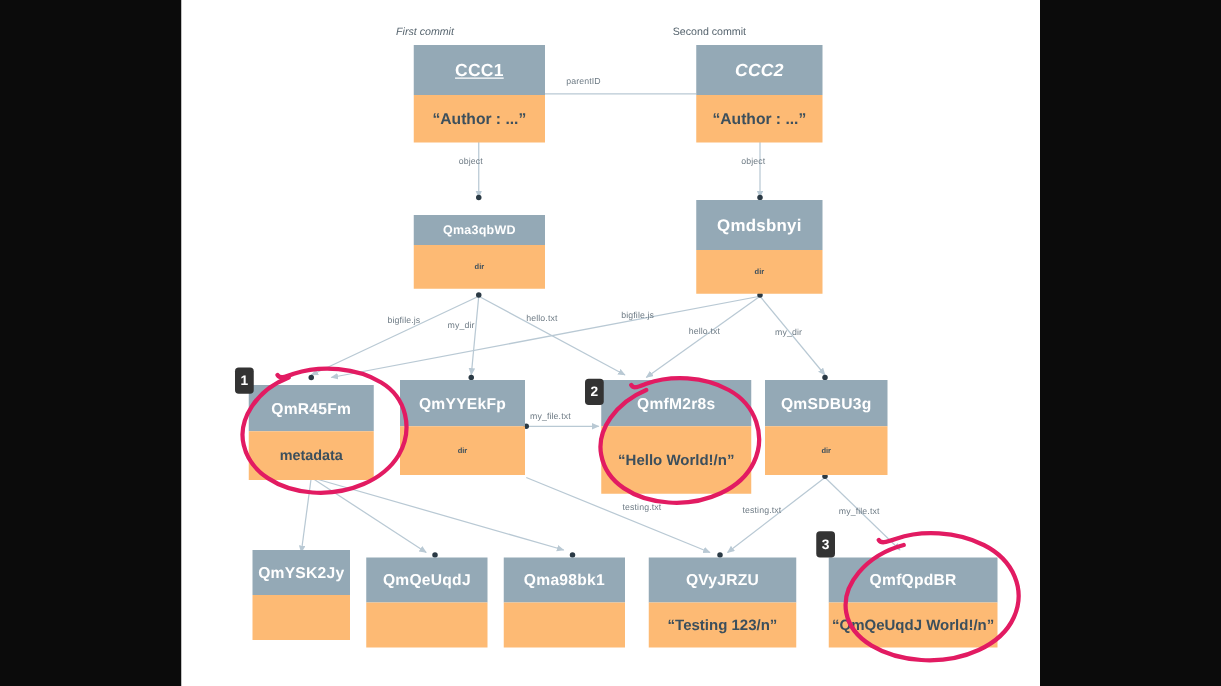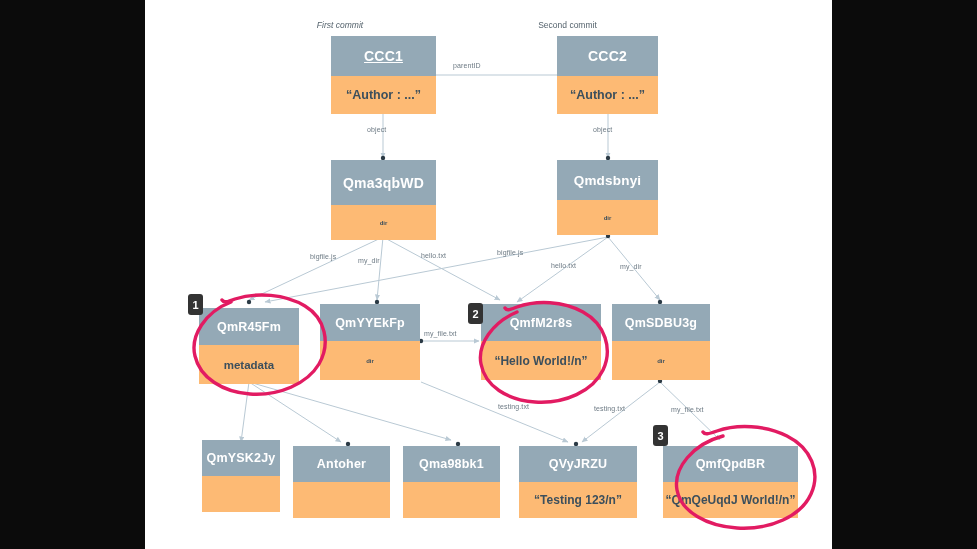--- a/index.html
+++ b/index.html
@@ -171,61 +171,61 @@
 
     <div class="node-caption" style="left:155px; top:20px; width:80px;font-style:italic;">First commit</div>
     <div class="node-caption" style="left:375px; top:20px; width:95px;">Second commit</div>
 
     <div class="node" style="left:186px; top:36px; width:105px; height:78px;">
       <div class="node-head" style="height:40px; font-size:14px;text-decoration:underline;">CCC1</div>
       <div class="node-body" style="height:38px; font-size:12.5px;">“Author : ...”</div>
     </div>
 
     <div class="node" style="left:412px; top:36px; width:101px; height:78px;">
-      <div class="node-head" style="height:40px; font-size:14px;">CCC2</div>
+      <div class="node-head" style="height:40px; font-size:14px;font-style:italic;">CCC2</div>
       <div class="node-body" style="height:38px; font-size:12.5px;">“Author : ...”</div>
     </div>
 
     <div class="node" style="left:186px; top:160px; width:105px; height:75px;">
-      <div class="node-head" style="height:45px; font-size:14px;">Qma3qbWD</div>
+      <div class="node-head" style="height:24px; font-size:10px;margin-top:12px;">Qma3qbWD</div>
       <div class="node-body" style="height:35px; font-size:6px;">dir</div>
     </div>
 
     <div class="node" style="left:412px; top:160px; width:101px; height:75px;">
       <div class="node-head" style="height:40px; font-size:13.5px;">Qmdsbnyi</div>
       <div class="node-body" style="height:35px; font-size:6px;">dir</div>
     </div>
 
     <div class="node" style="left:54px; top:308px; width:100px; height:76px;">
       <div class="node-head" style="height:37px; font-size:12.5px;">QmR45Fm</div>
       <div class="node-body" style="height:39px; font-size:11.5px;">metadata</div>
     </div>
 
     <div class="node" style="left:175px; top:304px; width:100px; height:76px;">
       <div class="node-head" style="height:37px; font-size:12.5px;">QmYYEkFp</div>
       <div class="node-body" style="height:39px; font-size:6px;">dir</div>
     </div>
 
     <div class="node" style="left:336px; top:304px; width:120px; height:76px;">
       <div class="node-head" style="height:37px; font-size:12.5px;">QmfM2r8s</div>
-      <div class="node-body" style="height:39px; font-size:12px;">“Hello World!/n”</div>
+      <div class="node-body" style="height:54px; font-size:12px;">“Hello World!/n”</div>
     </div>
 
     <div class="node" style="left:467px; top:304px; width:98px; height:76px;">
       <div class="node-head" style="height:37px; font-size:12.5px;">QmSDBU3g</div>
       <div class="node-body" style="height:39px; font-size:6px;">dir</div>
     </div>
 
     <div class="node" style="left:41px; top:440px; width:94px; height:72px;padding-left:16px;">
       <div class="node-head" style="height:36px; font-size:12.5px;">QmYSK2Jy</div>
       <div class="node-body" style="height:36px; font-size:11px;"></div>
     </div>
 
     <div class="node" style="left:148px; top:446px; width:97px; height:72px;">
-      <div class="node-head" style="height:36px; font-size:12.5px;">Antoher</div>
+      <div class="node-head" style="height:36px; font-size:12.5px;">QmQeUqdJ</div>
       <div class="node-body" style="height:36px; font-size:11px;"></div>
     </div>
 
     <div class="node" style="left:258px; top:446px; width:97px; height:72px;">
       <div class="node-head" style="height:36px; font-size:12.5px;">Qma98bk1</div>
       <div class="node-body" style="height:36px; font-size:11px;"></div>
     </div>
 
     <div class="node" style="left:374px; top:446px; width:118px; height:72px;">
       <div class="node-head" style="height:36px; font-size:12.5px;">QVyJRZU</div>

